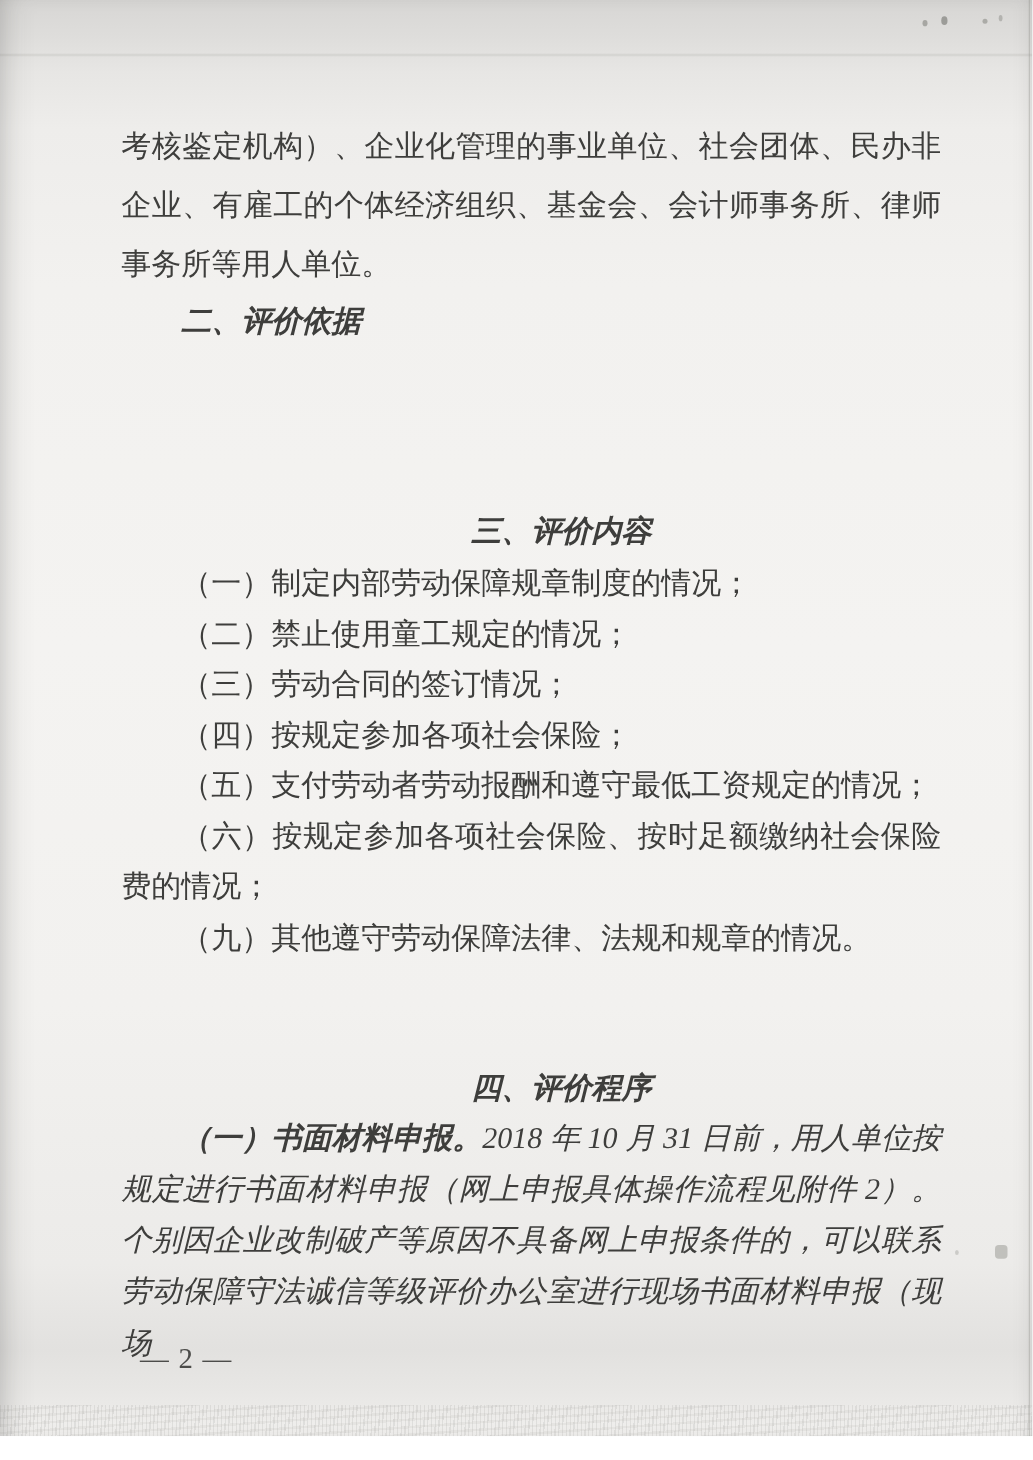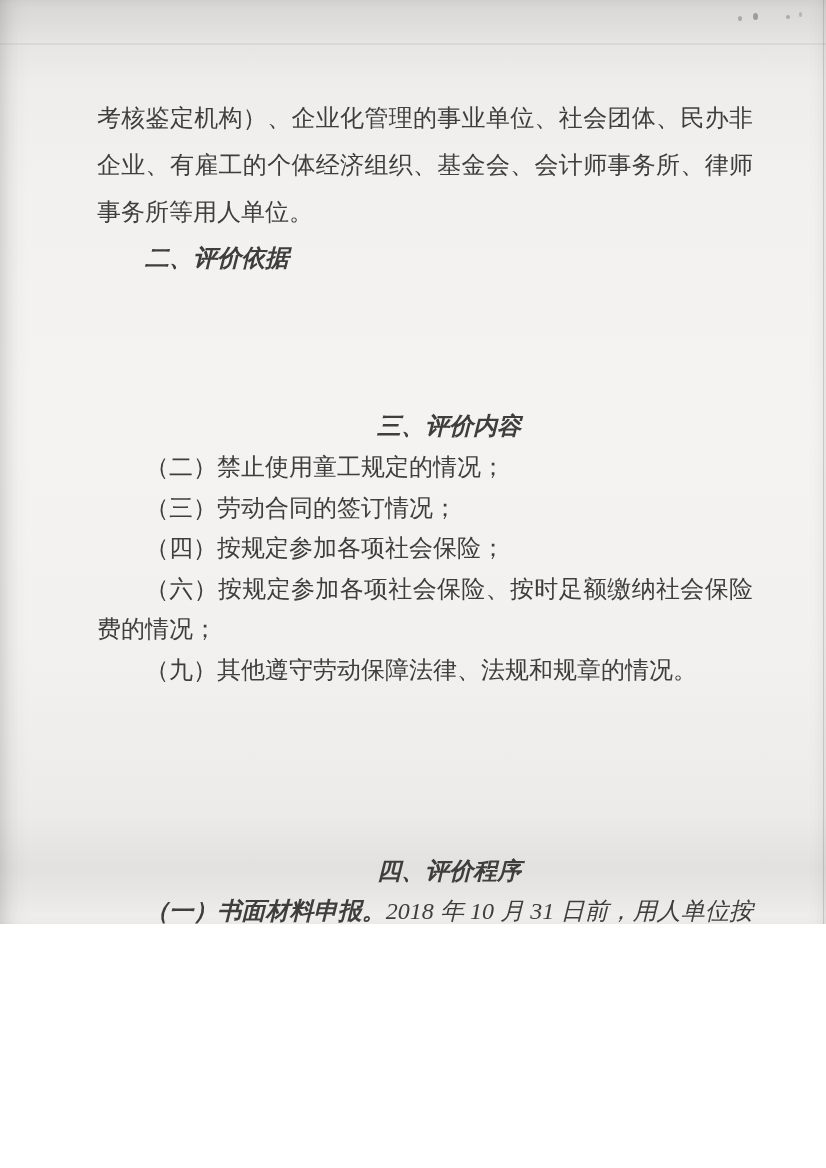--- a/index.html
+++ b/index.html
@@ -2,21 +2,21 @@
 <html><head>
 <meta charset="utf-8">
 <style>
   * { margin: 0; padding: 0; box-sizing: border-box; }
   html, body { background: #ffffff; }
   body { font-family: "Liberation Serif", serif; }
 
   .page {
     position: relative;
     width: 826px;
-    height: 924px;
+    height: 1149px;
     overflow: hidden;
     color: #3d3d3b;
     background:
       linear-gradient(180deg,
         #d7d6d4 0%,
         #dedddb 2.5%,
         #e7e6e4 5%,
         #eeedeb 9%,
         #f2f1ef 20%,
         #f4f3f1 45%,
@@ -114,23 +114,25 @@
   <div class="speck s4"></div>
 
   <p class="textblock p1">考核鉴定机构）、企业化管理的事业单位、社会团体、民办非企业、有雇工的个体经济组织、基金会、会计师事务所、律师事务所等用人单位。</p>
 
   <h2 class="textblock h2 indent">二、评价依据</h2>
 
 
   <h2 class="textblock h3 indent">三、评价内容</h2>
 
   <div class="textblock list">
+    <p>（一）制定内部劳动保障规章制度的情况；</p>
     <p>（二）禁止使用童工规定的情况；</p>
     <p>（三）劳动合同的签订情况；</p>
     <p>（四）按规定参加各项社会保险；</p>
+    <p>（五）支付劳动者劳动报酬和遵守最低工资规定的情况；</p>
     <p>（六）按规定参加各项社会保险、按时足额缴纳社会保险费的情况；</p>
     <p>（九）其他遵守劳动保障法律、法规和规章的情况。</p>
   </div>
 
   <h2 class="textblock h4 indent">四、评价程序</h2>
 
   <p class="textblock p3 indent"><span class="lead">（一）书面材料申报。</span><span>2018 年 10 月 31 日前，用人单位按规定进行书面材料申报（网上申报具体操作流程见附件 2）。个别因企业改制破产等原因不具备网上申报条件的，可以联系劳动保障守法诚信等级评价办公室进行现场书面材料申报（现场</span></p>
 
   <div class="page-number">— 2 —</div>
 

